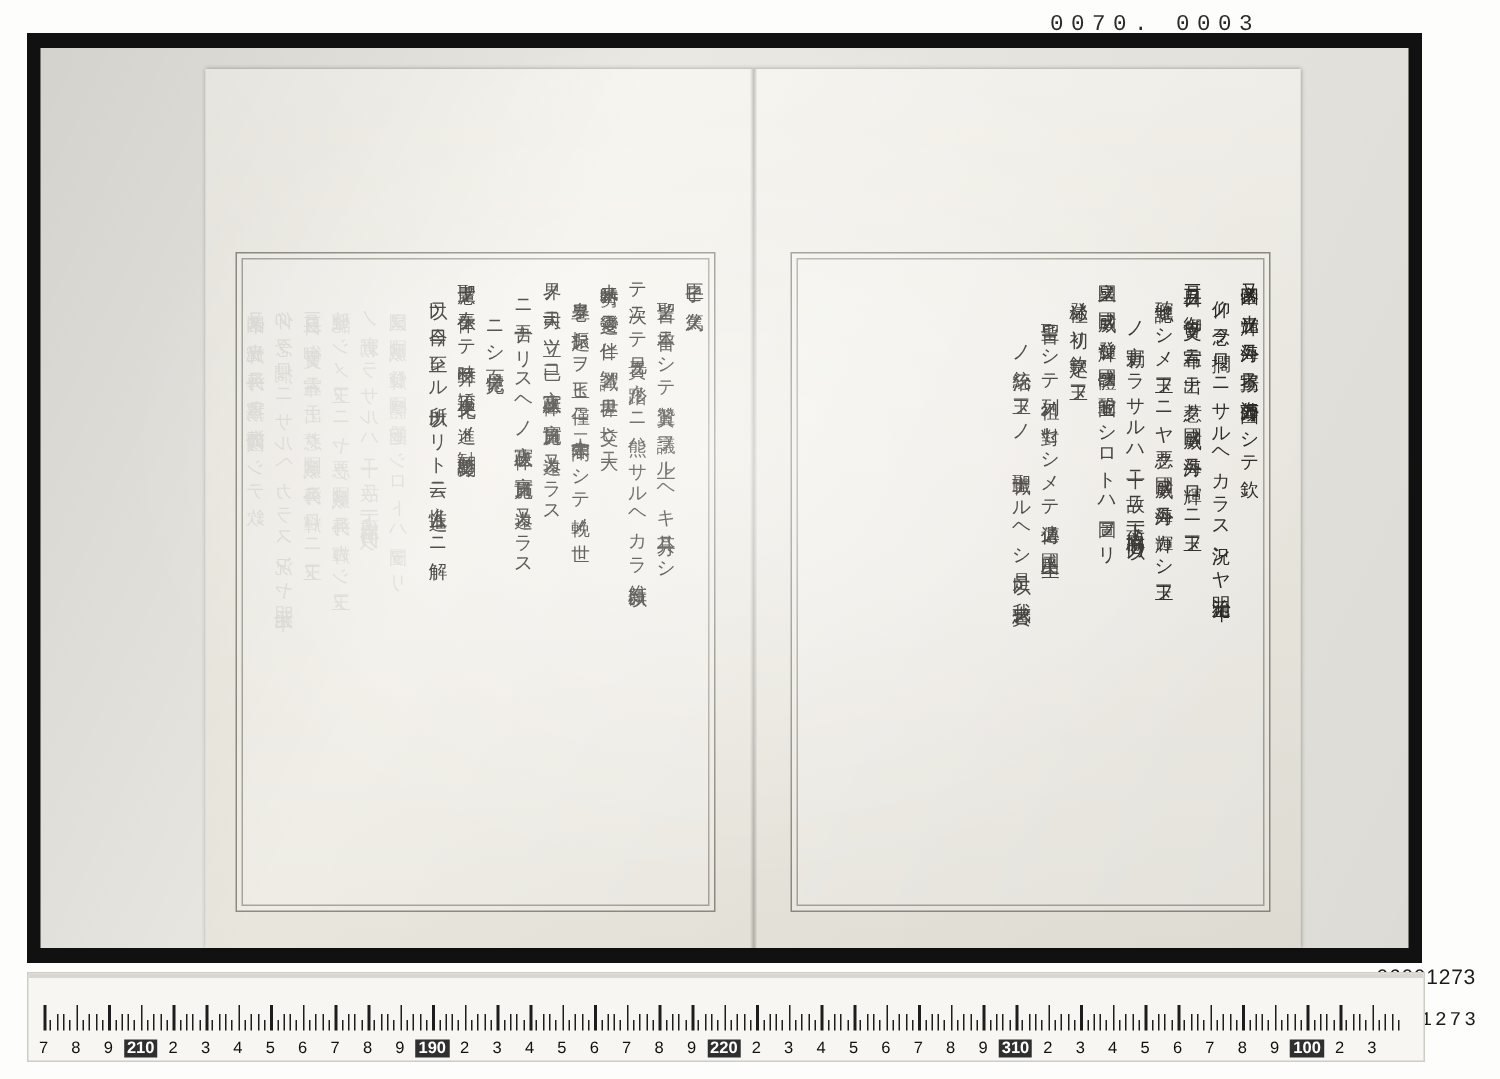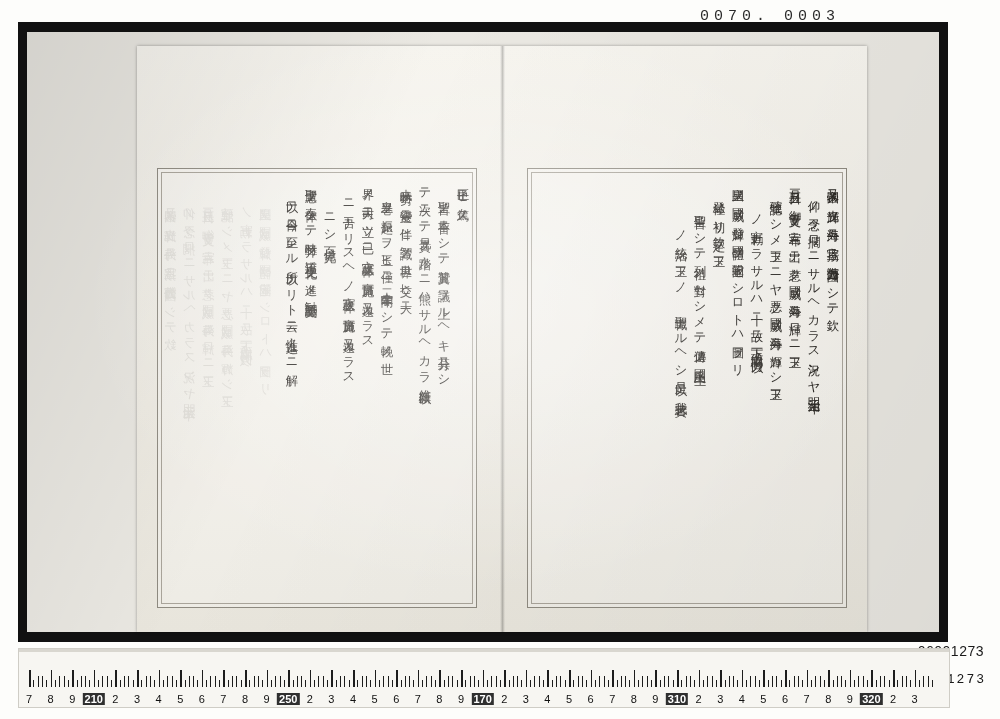--- a/index.html
+++ b/index.html
@@ -349,21 +349,21 @@
         <div class="tick minor" style="left: 251.92px;"></div>
         <div class="tick half" style="left: 256.24px;"></div>
         <div class="tick half" style="left: 260.56px;"></div>
         <div class="tick minor" style="left: 264.88px;"></div>
         <div class="rnum" style="left: 247.6px;">9</div>
         <div class="tick major" style="left: 269.2px;"></div>
         <div class="tick minor" style="left: 273.52px;"></div>
         <div class="tick half" style="left: 277.84px;"></div>
         <div class="tick half" style="left: 282.16px;"></div>
         <div class="tick minor" style="left: 286.48px;"></div>
-        <div class="rnum box" style="left: 269.2px;">250</div>
+        <div class="rnum box" style="left: 269.2px;">190</div>
         <div class="tick major" style="left: 290.8px;"></div>
         <div class="tick minor" style="left: 295.12px;"></div>
         <div class="tick half" style="left: 299.44px;"></div>
         <div class="tick half" style="left: 303.76px;"></div>
         <div class="tick minor" style="left: 308.08px;"></div>
         <div class="rnum" style="left: 290.8px;">2</div>
         <div class="tick major" style="left: 312.4px;"></div>
         <div class="tick minor" style="left: 316.72px;"></div>
         <div class="tick half" style="left: 321.04px;"></div>
         <div class="tick half" style="left: 325.36px;"></div>
@@ -403,21 +403,21 @@
         <div class="tick minor" style="left: 446.32px;"></div>
         <div class="tick half" style="left: 450.64px;"></div>
         <div class="tick half" style="left: 454.96px;"></div>
         <div class="tick minor" style="left: 459.28px;"></div>
         <div class="rnum" style="left: 442px;">9</div>
         <div class="tick major" style="left: 463.6px;"></div>
         <div class="tick minor" style="left: 467.92px;"></div>
         <div class="tick half" style="left: 472.24px;"></div>
         <div class="tick half" style="left: 476.56px;"></div>
         <div class="tick minor" style="left: 480.88px;"></div>
-        <div class="rnum box" style="left: 463.6px;">170</div>
+        <div class="rnum box" style="left: 463.6px;">220</div>
         <div class="tick major" style="left: 485.2px;"></div>
         <div class="tick minor" style="left: 489.52px;"></div>
         <div class="tick half" style="left: 493.84px;"></div>
         <div class="tick half" style="left: 498.16px;"></div>
         <div class="tick minor" style="left: 502.48px;"></div>
         <div class="rnum" style="left: 485.2px;">2</div>
         <div class="tick major" style="left: 506.8px;"></div>
         <div class="tick minor" style="left: 511.12px;"></div>
         <div class="tick half" style="left: 515.44px;"></div>
         <div class="tick half" style="left: 519.76px;"></div>
@@ -511,21 +511,21 @@
         <div class="tick minor" style="left: 835.12px;"></div>
         <div class="tick half" style="left: 839.44px;"></div>
         <div class="tick half" style="left: 843.76px;"></div>
         <div class="tick minor" style="left: 848.08px;"></div>
         <div class="rnum" style="left: 830.8px;">9</div>
         <div class="tick major" style="left: 852.4px;"></div>
         <div class="tick minor" style="left: 856.72px;"></div>
         <div class="tick half" style="left: 861.04px;"></div>
         <div class="tick half" style="left: 865.36px;"></div>
         <div class="tick minor" style="left: 869.68px;"></div>
-        <div class="rnum box" style="left: 852.4px;">320</div>
+        <div class="rnum box" style="left: 852.4px;">100</div>
         <div class="tick major" style="left: 874px;"></div>
         <div class="tick minor" style="left: 878.32px;"></div>
         <div class="tick half" style="left: 882.64px;"></div>
         <div class="tick half" style="left: 886.96px;"></div>
         <div class="tick minor" style="left: 891.28px;"></div>
         <div class="rnum" style="left: 874px;">2</div>
         <div class="tick major" style="left: 895.6px;"></div>
         <div class="tick minor" style="left: 899.92px;"></div>
         <div class="tick half" style="left: 904.24px;"></div>
         <div class="tick half" style="left: 908.56px;"></div>

